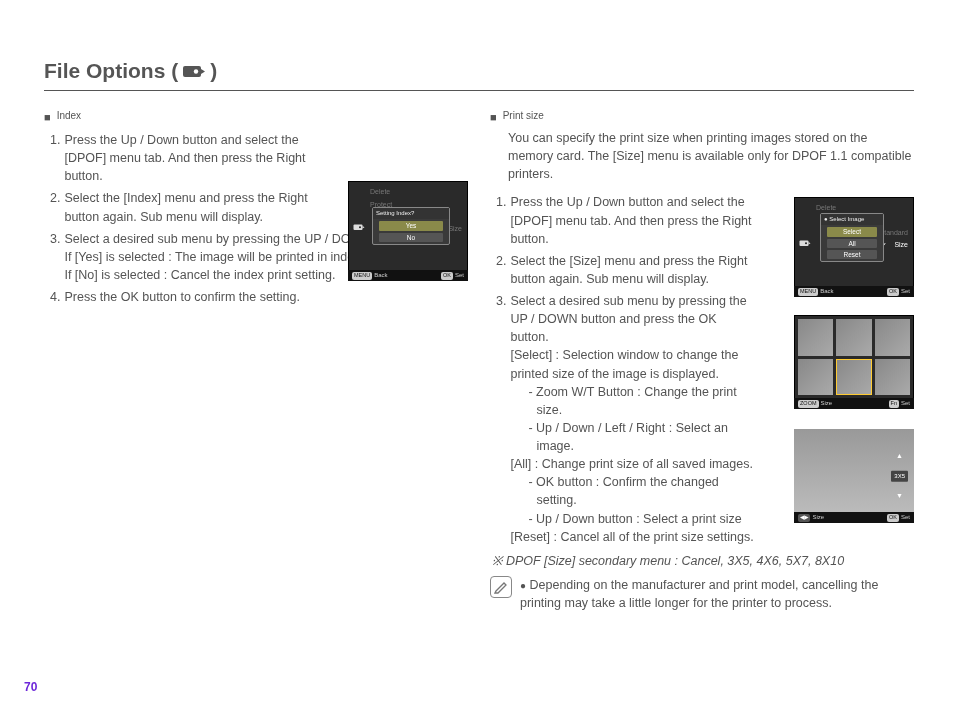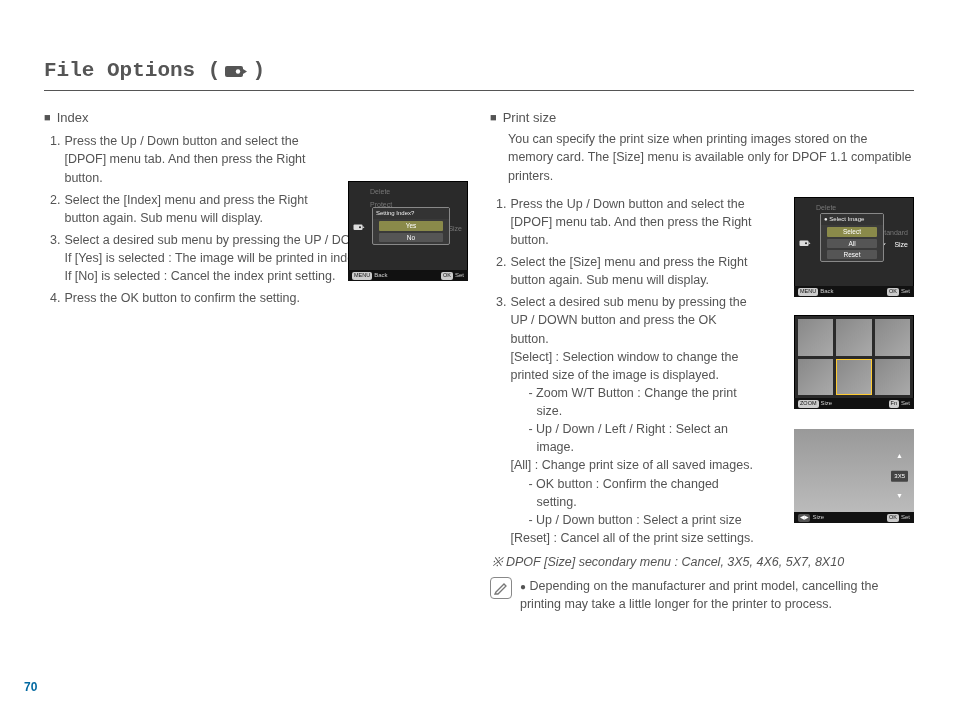--- a/index.html
+++ b/index.html
@@ -13,21 +13,20 @@
     line-height: 1.45;
     position: relative;
   }
   .page {
     padding: 56px 40px 20px 44px;
   }
   .title-wrap {
     border-bottom: 1.5px solid #555;
     padding-bottom: 4px;
     margin-bottom: 18px;
-    font-family: Liberation Mono, monospace;
   }
   .title {
     font-size: 21px;
     font-weight: bold;
     color: #555;
     display: flex;
     align-items: center;
     gap: 4px;
   }
   .title-icon {
@@ -45,21 +44,21 @@
   .bullet-head {
     display: flex;
     gap: 6px;
     margin-bottom: 2px;
   }
   .sq {
     font-size: 11px;
     line-height: 1.6;
   }
   .head-label {
-    font-size: 13px;
+    font-size: 10px;
   }
   .head-body {
     margin-left: 18px;
     margin-bottom: 10px;
   }
   .step {
     display: flex;
     gap: 4px;
     margin: 4px 0 4px 6px;
   }
@@ -75,21 +74,21 @@
   .note-icon {
     width: 22px; height: 22px;
     border: 1.5px solid #888; border-radius: 4px;
     display: flex; align-items: center; justify-content: center;
     flex-shrink: 0;
   }
   .page-num {
     position: absolute;
     left: 24px;
     bottom: 24px;
-    color: #0369a1;
+    color: #6d28d9;
     font-size: 12px;
     font-weight: bold;
   }
 
   
   .cam {
     position: absolute;
     background: #2a2a2a;
     color: #ddd;
     font-size: 7px;

